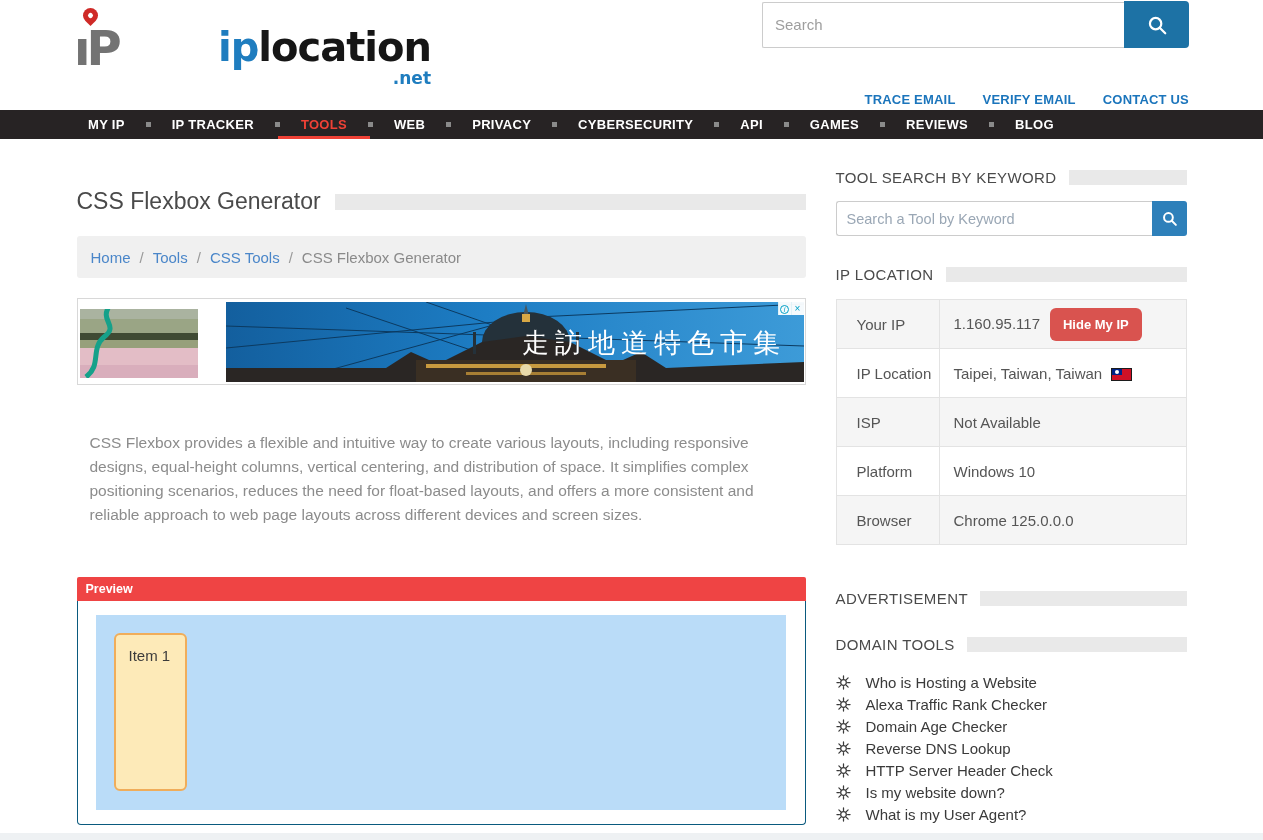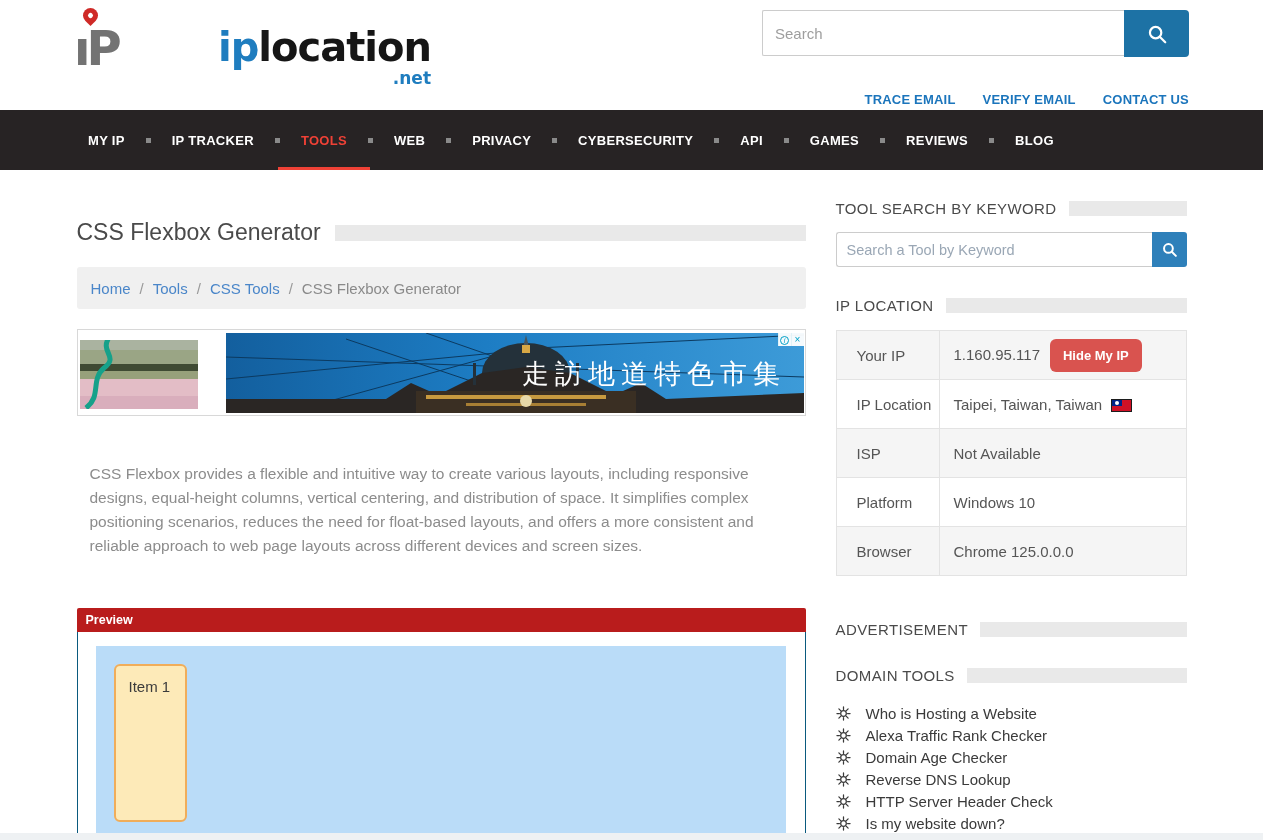--- a/index.html
+++ b/index.html
@@ -18,33 +18,33 @@
   .pin { position:absolute; left:9px; top:2px; width:15px; height:15px; background:#cf2a27;
     border-radius:50% 50% 50% 0; transform:rotate(-45deg); }
   .pin::after { content:""; position:absolute; left:5px; top:5px; width:5px; height:5px;
     background:#fff; border-radius:50%; }
   .logo-word { position:relative; margin-left:-6px; margin-top:18px; font-weight:bold;
     font-size:40px; color:#161616; letter-spacing:-1px; font-family:"DejaVu Sans", sans-serif; }
   .logo-word .blue { color:#1f7dbf; }
   .logo-net { position:absolute; right:0; bottom:-18px; font-size:17px; color:#1f7dbf;
     letter-spacing:0; font-weight:bold; }
 
-  .search-bar { position:absolute; right:0; top:10px; display:flex; }
+  .search-bar { position:absolute; right:0; top:1px; display:flex;align-items:center; }
   .search-input { width:362px; height:46px; border:1px solid #ccc; border-right:none;
     border-radius:2px 0 0 2px; padding:0 12px; font-size:15px; color:#444; outline:none; }
   .search-input::placeholder { color:#9e9e9e; }
   .search-btn { width:65px; height:47px; background:#1d72a5; border:none; cursor:pointer;
     border-radius:0 4px 4px 0; display:flex; align-items:center; justify-content:center; }
 
   .header-links { position:absolute; right:0; top:92px; display:flex; gap:27px; }
   .header-links a { font-size:13px; font-weight:bold; color:#1b75bc; text-decoration:none;
     letter-spacing:.2px; cursor:pointer; }
 
   
-  .main-nav { height:60px; background:#272324; }
+  .main-nav { height:29px; background:#272324; }
   .nav-inner { width:1115px; margin:0 auto; display:flex; align-items:center; height:100%;
     padding-left:10px; }
   .nav-item { color:#fff; font-size:13px; font-weight:bold; letter-spacing:.3px;
     height:100%; display:flex; align-items:center; padding:0 2px; margin:0 19px;
     position:relative; text-decoration:none; cursor:pointer; }
   .nav-item:first-child { margin-left:2px; }
   .nav-sep { width:5px; height:5px; background:#8a8a8a; flex:none; }
   .nav-item.active { color:#ef4136; }
   .nav-item.active::after { content:""; position:absolute; left:-21px; right:-21px; bottom:0;
     height:3px; background:#ef4136; }
@@ -77,21 +77,21 @@
     border-left:1px solid #e0f2f7; }
   .ad-icon.info span { display:inline-block; width:9px; height:9px; border:1px solid #00a0c6;
     border-radius:50%; font-size:7px; line-height:8px; font-style:italic; margin-top:1px; }
 
   
   .description { margin-top:46px; padding-left:13px; width:712px; font-size:15.5px;
     line-height:24px; color:#8c8c8c; }
 
   
   .preview-panel { margin-top:50px; }
-  .preview-header { height:24px; background:#b91c1c; color:#fff; font-size:12.5px;
+  .preview-header { height:24px; background:#ef4444; color:#fff; font-size:12.5px;
     font-weight:bold; display:flex; align-items:center; padding-left:9px;
     border-radius:2px 2px 0 0; }
   .preview-body { border:1px solid #0a5a7e; border-top:none; border-radius:0 0 4px 4px;
     background:#fff; height:224px; padding:14px 19px 0 18px; }
   .flex-container { background:#badcf8; height:195px; display:flex; padding:18px 0 0 18px; }
   .flex-item { width:73px; height:158px; background:#fdeab8; border:2px solid #f0ad5a;
     border-radius:6px; font-size:15px; color:#3b3b3b; padding:12px 0 0 13px; cursor:pointer; }
 
   .footer-strip { position:fixed; left:0; right:0; bottom:0; height:7px; background:#eef1f3; }
 

